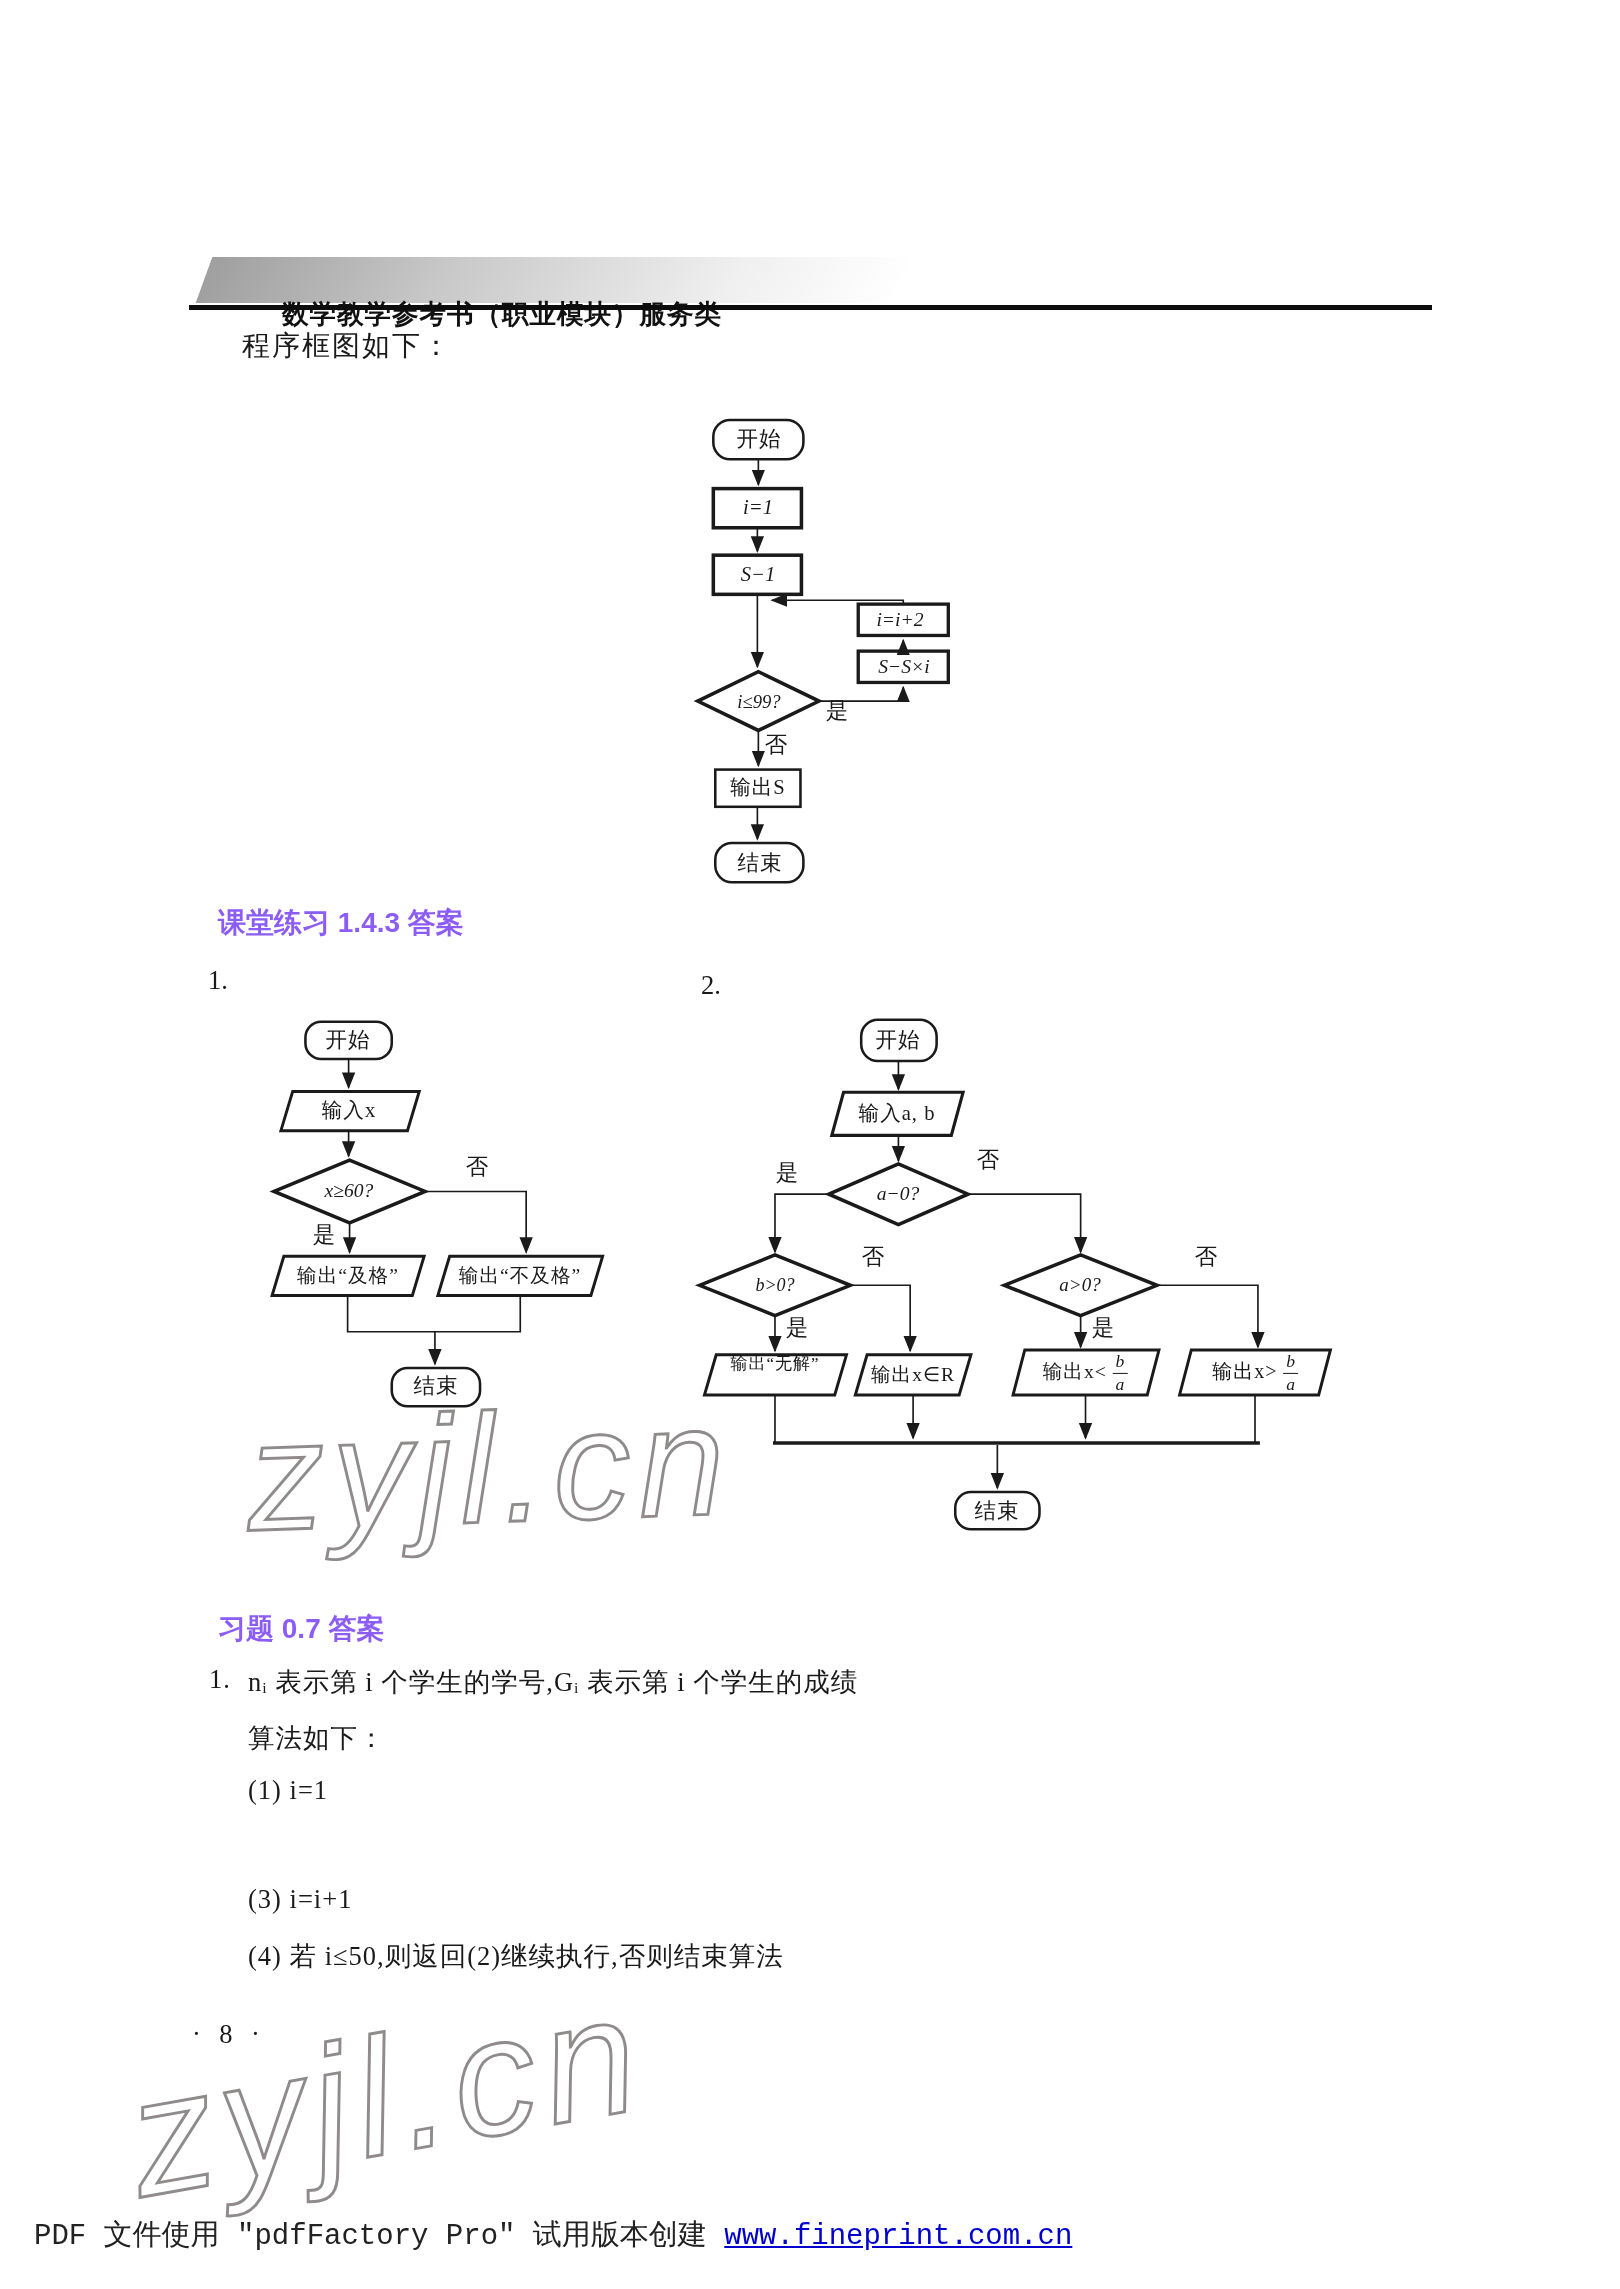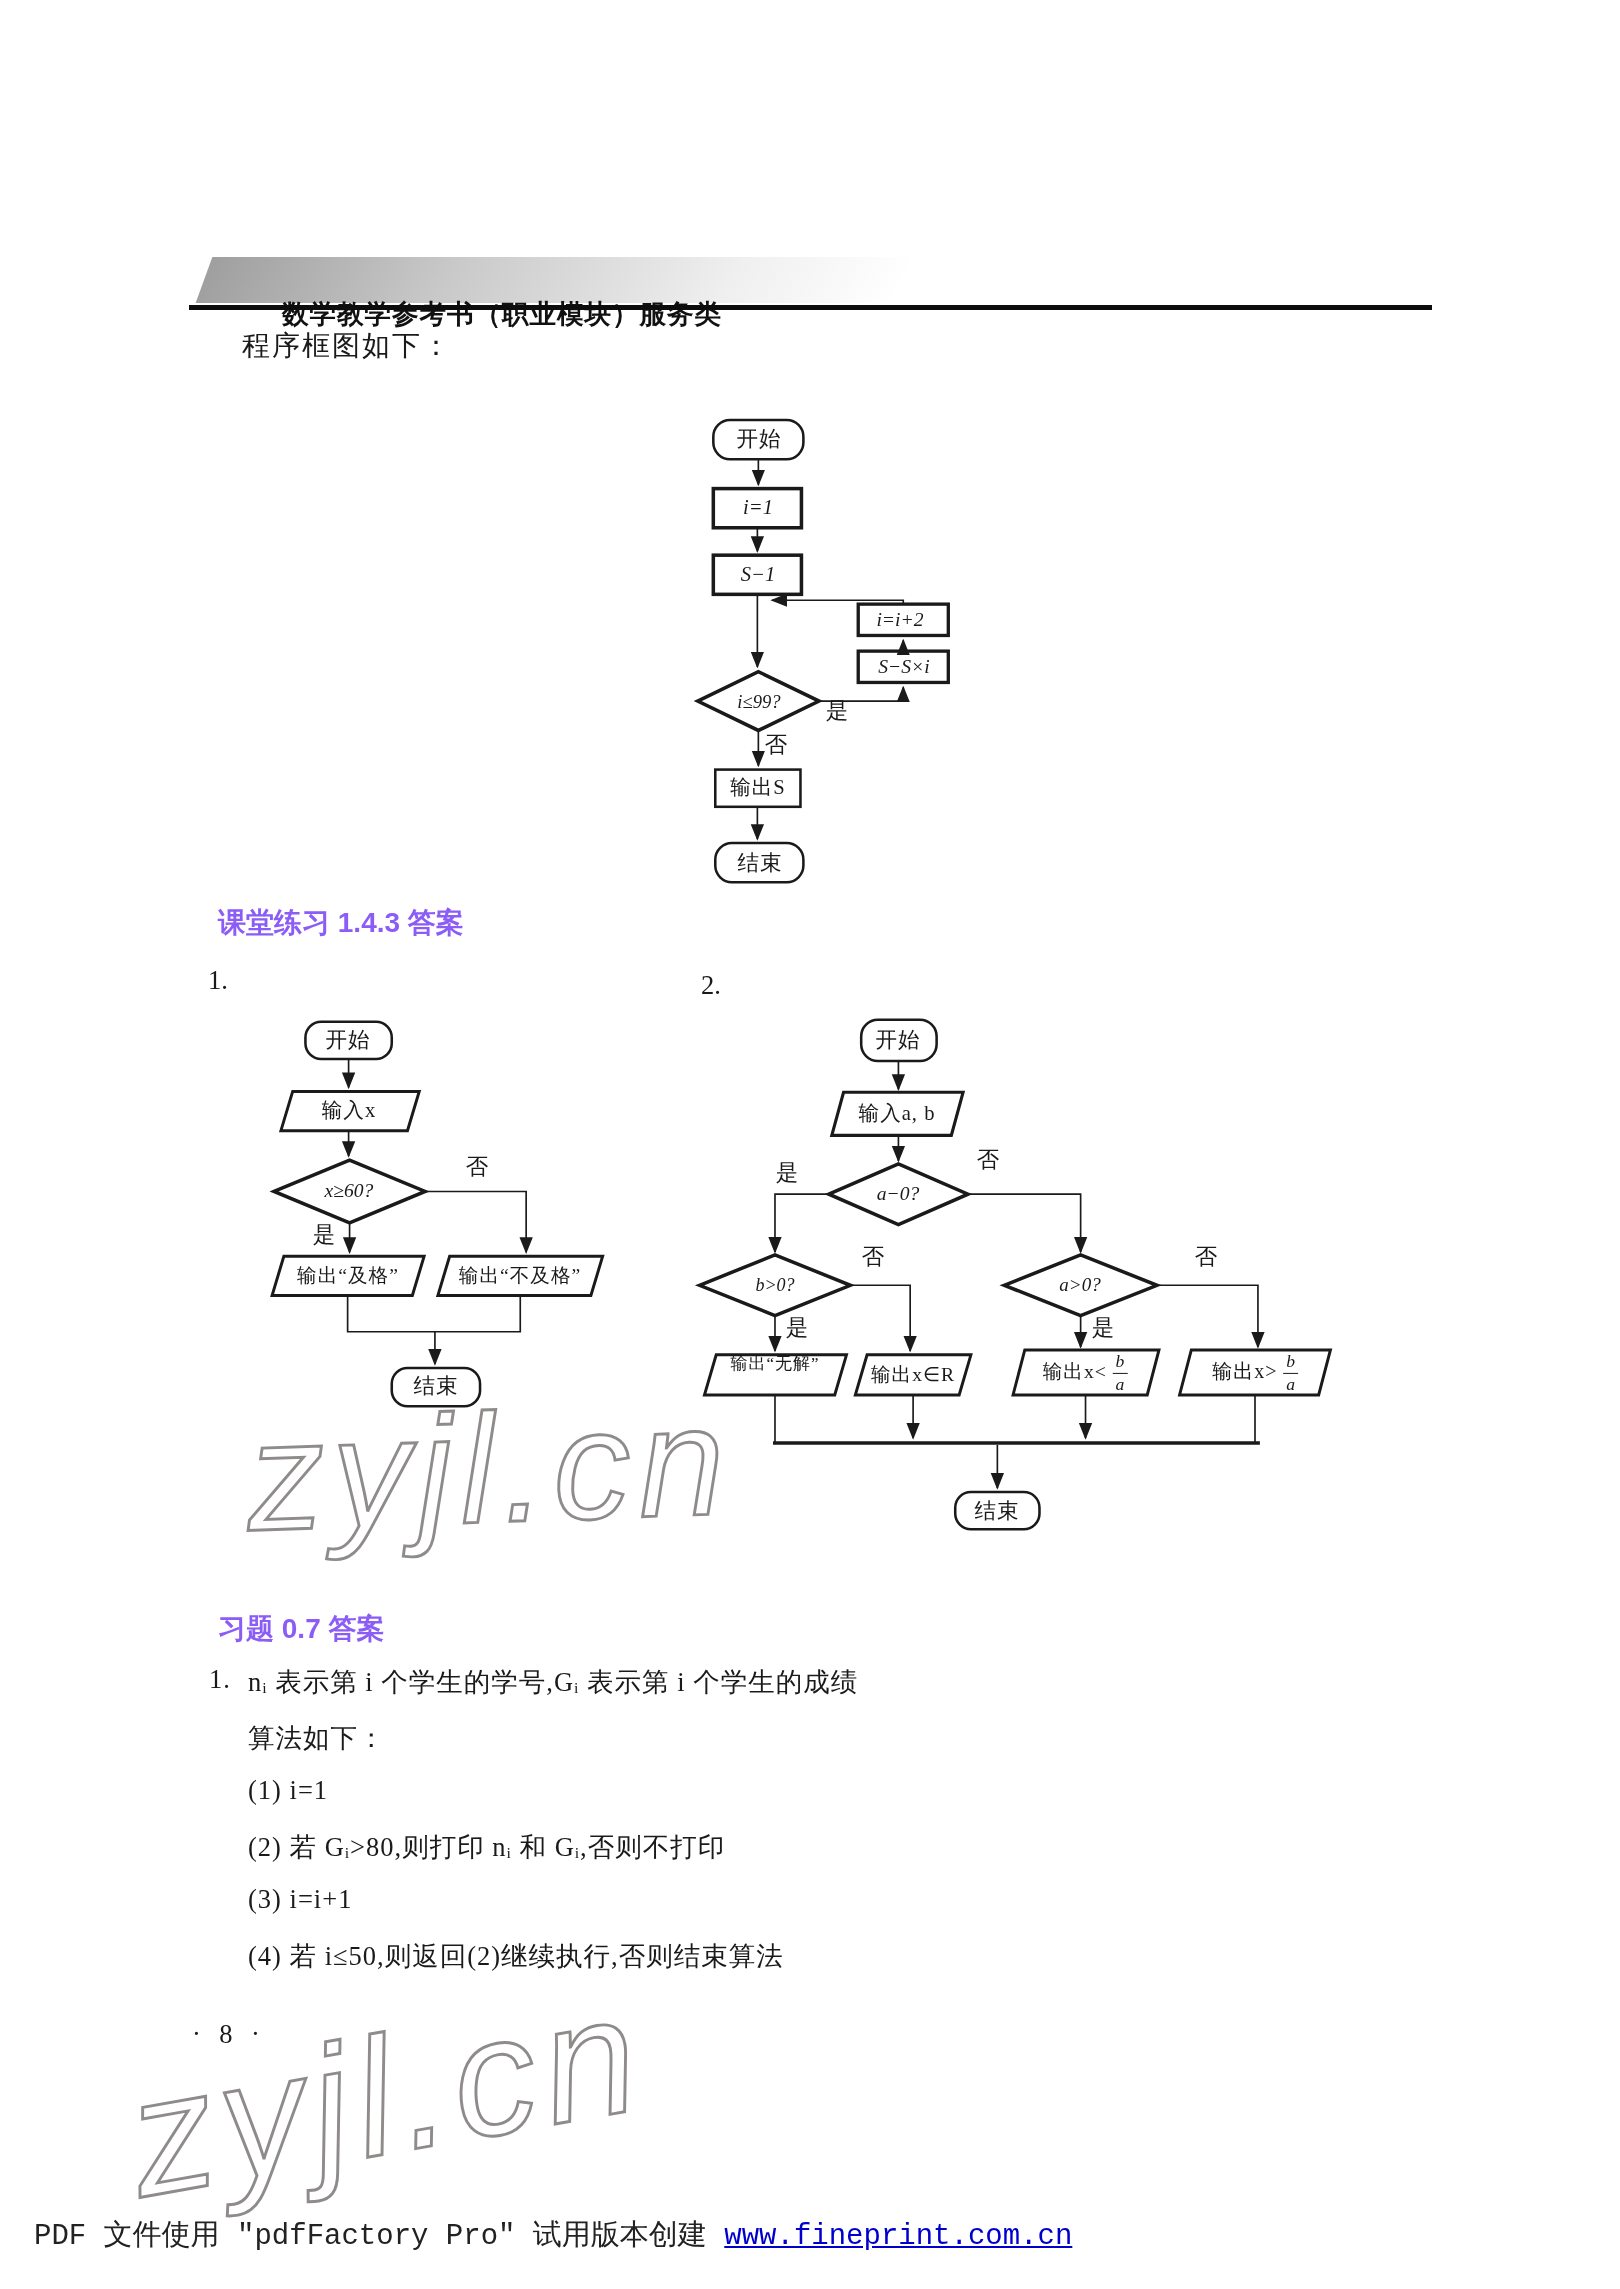--- a/index.html
+++ b/index.html
@@ -179,21 +179,20 @@
     <span class="nt cjk" style="left:389px;top:501px">结束</span>
   </div>
 
   <div class="wm wm1">zyjl.cn</div>
 
   <div class="h2" style="left:218px;top:1610px">习题 0.7 答案</div>
   <div class="ansline" style="left:209px;top:1664px">1.</div>
   <div class="ansline" style="left:248px;top:1664px">nᵢ 表示第 i 个学生的学号,Gᵢ 表示第 i 个学生的成绩</div>
   <div class="ansline" style="left:248px;top:1720px">算法如下：</div>
   <div class="ansline" style="left:248px;top:1775px">(1) i=1</div>
-  <div class="ansline" style="left:248px;top:1829px">(2) 若 Gᵢ&gt;80,则打印 nᵢ 和 Gᵢ,否则不打印</div>
   <div class="ansline" style="left:248px;top:1884px">(3) i=i+1</div>
   <div class="ansline" style="left:248px;top:1938px">(4) 若 i≤50,则返回(2)继续执行,否则结束算法</div>
 
   <div class="pageno">· 8 ·</div>
 
   <div class="wm wm2">zyjl.cn</div>
 
   <div class="footer">
     <span>PDF 文件使用 ″pdfFactory Pro″ 试用版本创建 </span><a href="#" style="color:#0000cd">www.fineprint.com.cn</a>
   </div>

